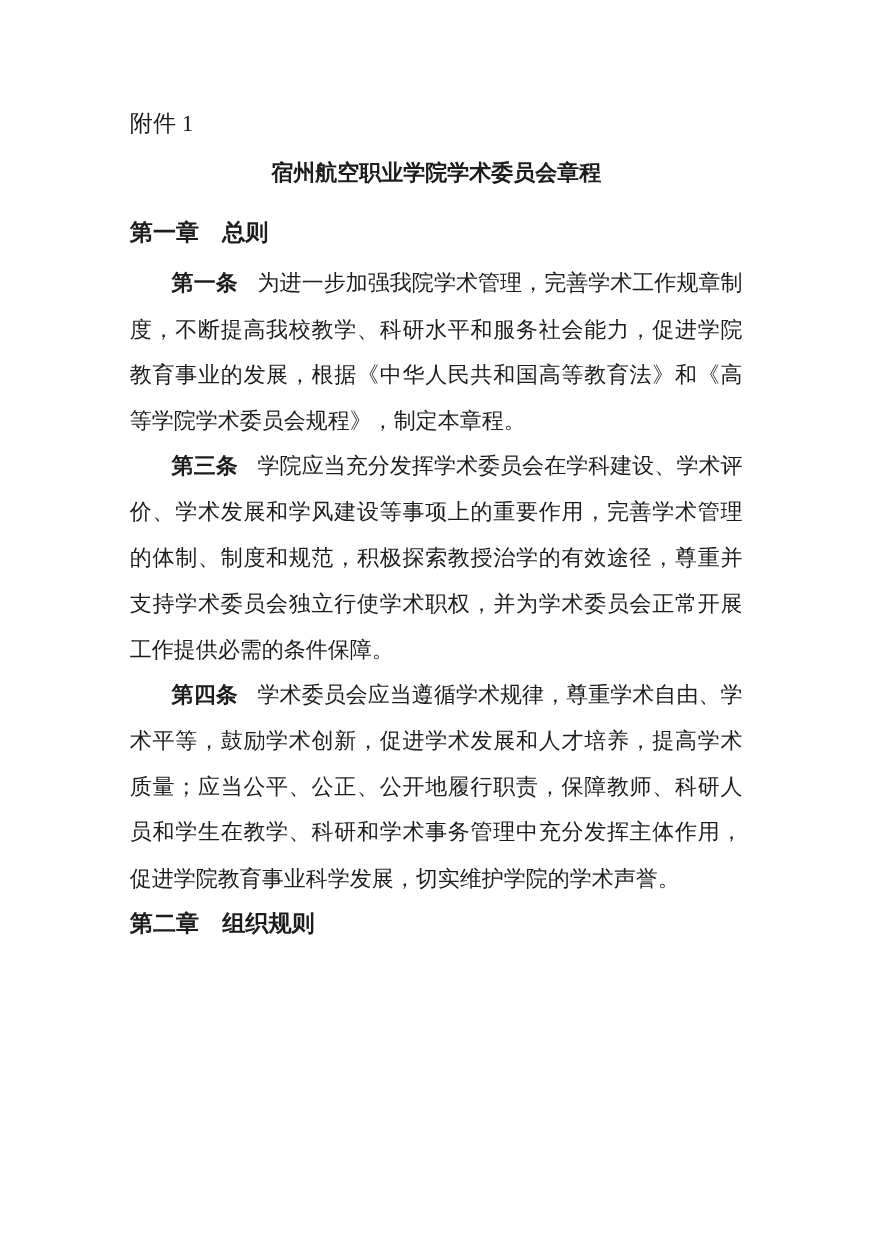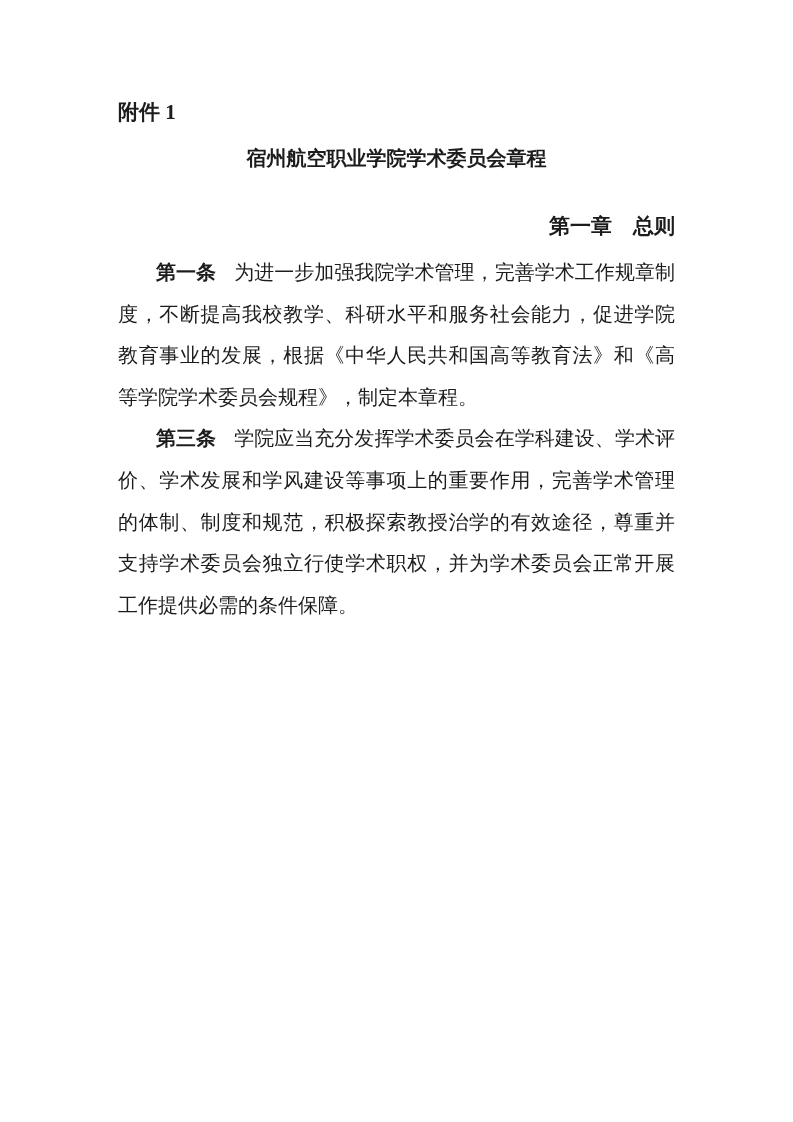--- a/index.html
+++ b/index.html
@@ -16,36 +16,36 @@
     color: #1c1c1c;
     box-sizing: border-box;
     padding: 98px 118px 0 118px;
     overflow: hidden;
     font-family: "Liberation Serif", serif;
   }
   .attachment {
     font-size: 21px;
     line-height: 28px;
     text-align: left;
-    font-weight: 700;
+    font-weight: 400;
   }
   .doc-title {
     margin: 18px 0 0 0;
     font-size: 20px;
     line-height: 28px;
     text-align: center;
     font-weight: 700;
     font-family: "Liberation Sans", sans-serif;
     letter-spacing: 0px;
   }
   .chapter {
-    margin: 40px 0 0 0;
+    margin: 26px 0 0 0;
     font-size: 21px;
     line-height: 28px;
-    text-align: right;
+    text-align: left;
     font-weight: 700;
     font-family: "Liberation Sans", sans-serif;
   }
   .doc-body {
     margin-top: 12px;
     font-size: 20px;
     line-height: 41.6px;
     text-align: justify;
     text-justify: inter-ideograph;
   }
@@ -74,17 +74,19 @@
 
   <h2 class="chapter">第一章　总则</h2>
 
   <div class="doc-body">
 
     <p><span class="art-label">第一条</span><span>为进一步加强我院学术管理，完善学术工作规章制度，不断提高我校教学、科研水平和服务社会能力，促进学院教育事业的发展，根据《中华人民共和国高等教育法》和《高等学院学术委员会规程》，制定本章程。</span></p>
 
 
     <p><span class="art-label">第三条</span><span>学院应当充分发挥学术委员会在学科建设、学术评价、学术发展和学风建设等事项上的重要作用，完善学术管理的体制、制度和规范，积极探索教授治学的有效途径，尊重并支持学术委员会独立行使学术职权，并为学术委员会正常开展工作提供必需的条件保障。</span></p>
 
+    <p><span class="art-label">第四条</span><span>学术委员会应当遵循学术规律，尊重学术自由、学术平等，鼓励学术创新，促进学术发展和人才培养，提高学术质量；应当公平、公正、公开地履行职责，保障教师、科研人员和学生在教学、科研和学术事务管理中充分发挥主体作用，促进学院教育事业科学发展，切实维护学院的学术声誉。</span></p>
 
   </div>
 
+  <h2 class="chapter chapter-2">第二章　组织规则</h2>
 
 </div>
 
 </body></html>

